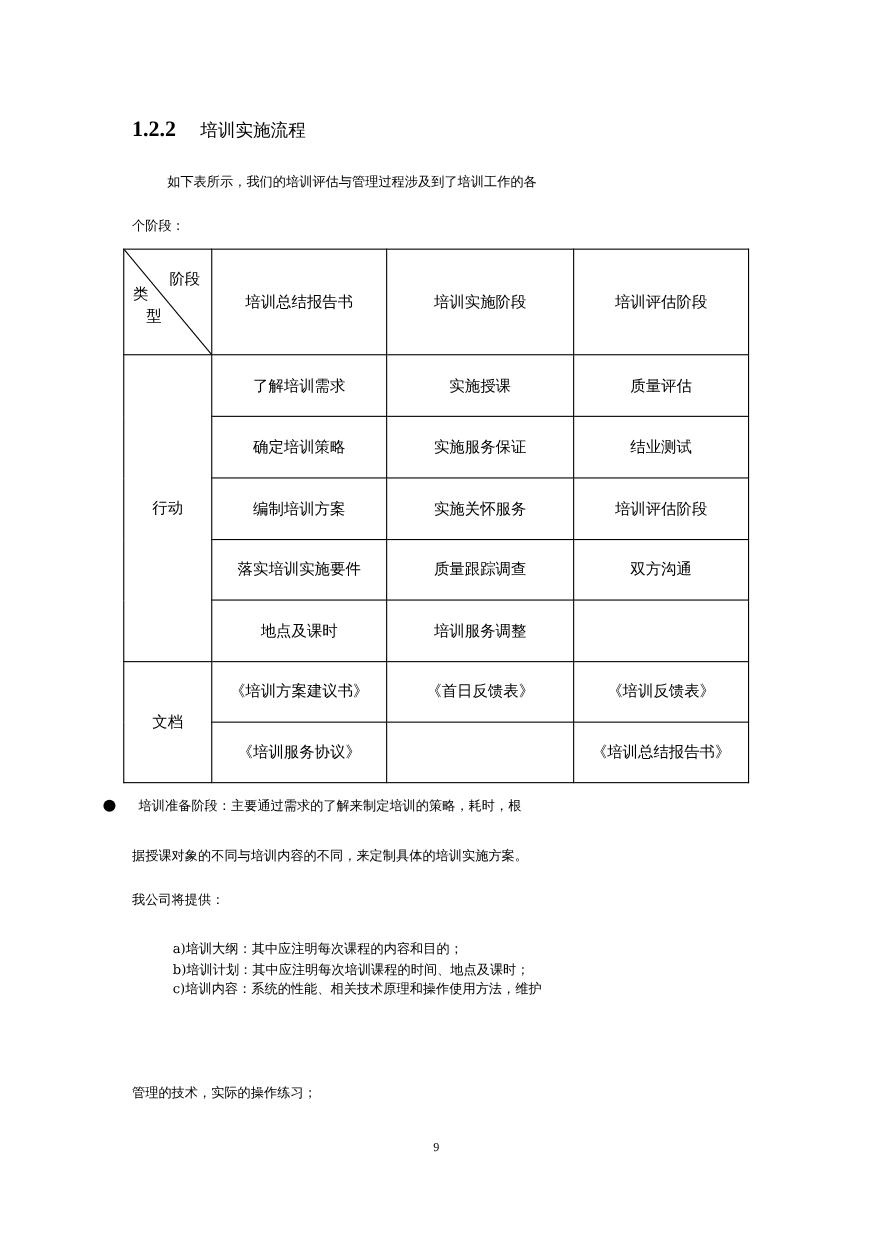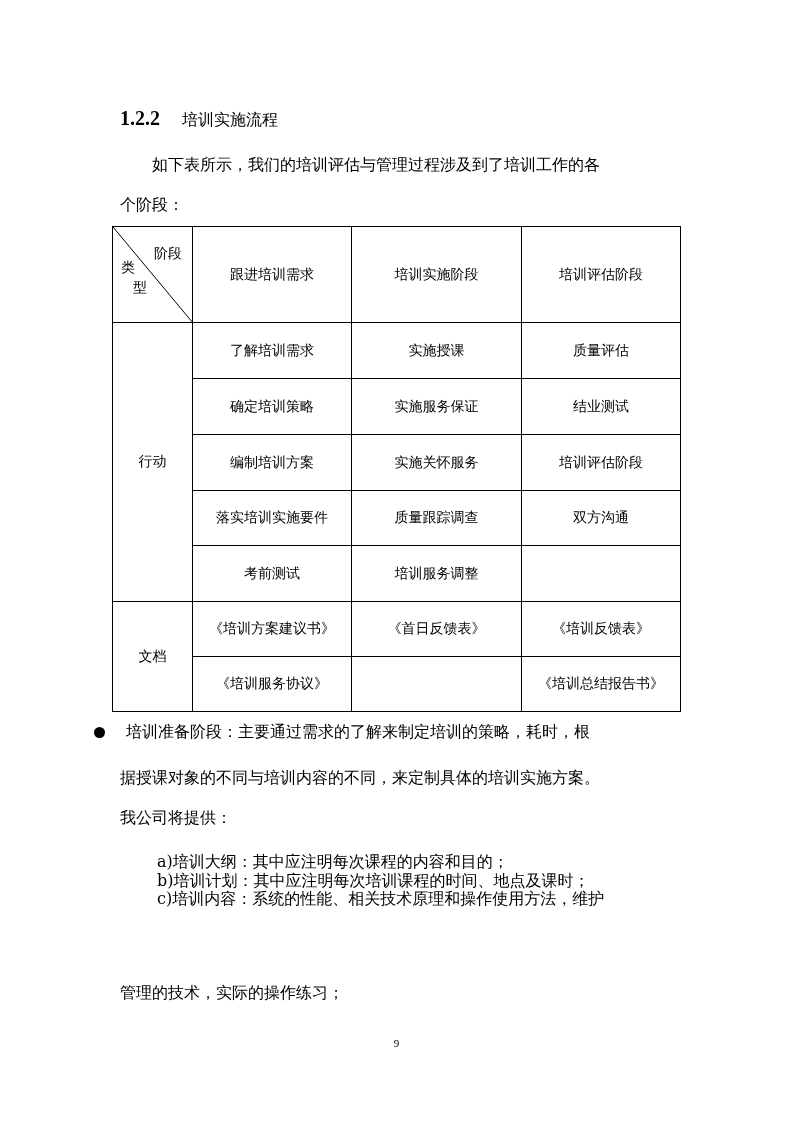--- a/index.html
+++ b/index.html
@@ -24,21 +24,21 @@
     }
     .heading .num {
       font-family: "Liberation Serif", serif;
       font-weight: bold;
       font-size: 20px;
       margin-right: 22px;
       text-align: center;
     }
     .para {
       position: absolute;
-      font-size: 16px;
+      font-size: 12px;
       line-height: 24px;
       white-space: nowrap;
     }
     table.stages {
       position: absolute;
       left: 112px;
       top: 226px;
       border-collapse: collapse;
       font-size: 14px;
       table-layout: fixed;
@@ -113,21 +113,21 @@
   <tbody>
       <tr style="height:96px">
     <td class="diag-cell">
       <svg width="80" height="96">
         <line x1="0" y1="0" x2="80" y2="96" stroke="#000" stroke-width="1"></line>
       </svg>
       <span class="diag-top">阶段</span>
       <span class="diag-bottom1">类</span>
       <span class="diag-bottom2">型</span>
     </td>
-    <td>跟进培训需求</td>
+    <td>培训总结报告书</td>
     <td>培训实施阶段</td>
     <td>培训评估阶段</td>
   </tr>
   <tr style="height:56px">
     <td rowspan="5">行动</td>
     <td>了解培训需求</td>
     <td>实施授课</td>
     <td>质量评估</td>
   </tr>
   <tr style="height:56px">
@@ -139,21 +139,21 @@
     <td>编制培训方案</td>
     <td>实施关怀服务</td>
     <td>培训评估阶段</td>
   </tr>
   <tr style="height:55px">
     <td>落实培训实施要件</td>
     <td>质量跟踪调查</td>
     <td>双方沟通</td>
   </tr>
   <tr style="height:56px">
-    <td>考前测试</td>
+    <td>地点及课时</td>
     <td>培训服务调整</td>
     <td></td>
   </tr>
   <tr style="height:55px">
     <td rowspan="2">文档</td>
     <td>《培训方案建议书》</td>
     <td>《首日反馈表》</td>
     <td>《培训反馈表》</td>
   </tr>
   <tr style="height:55px">

